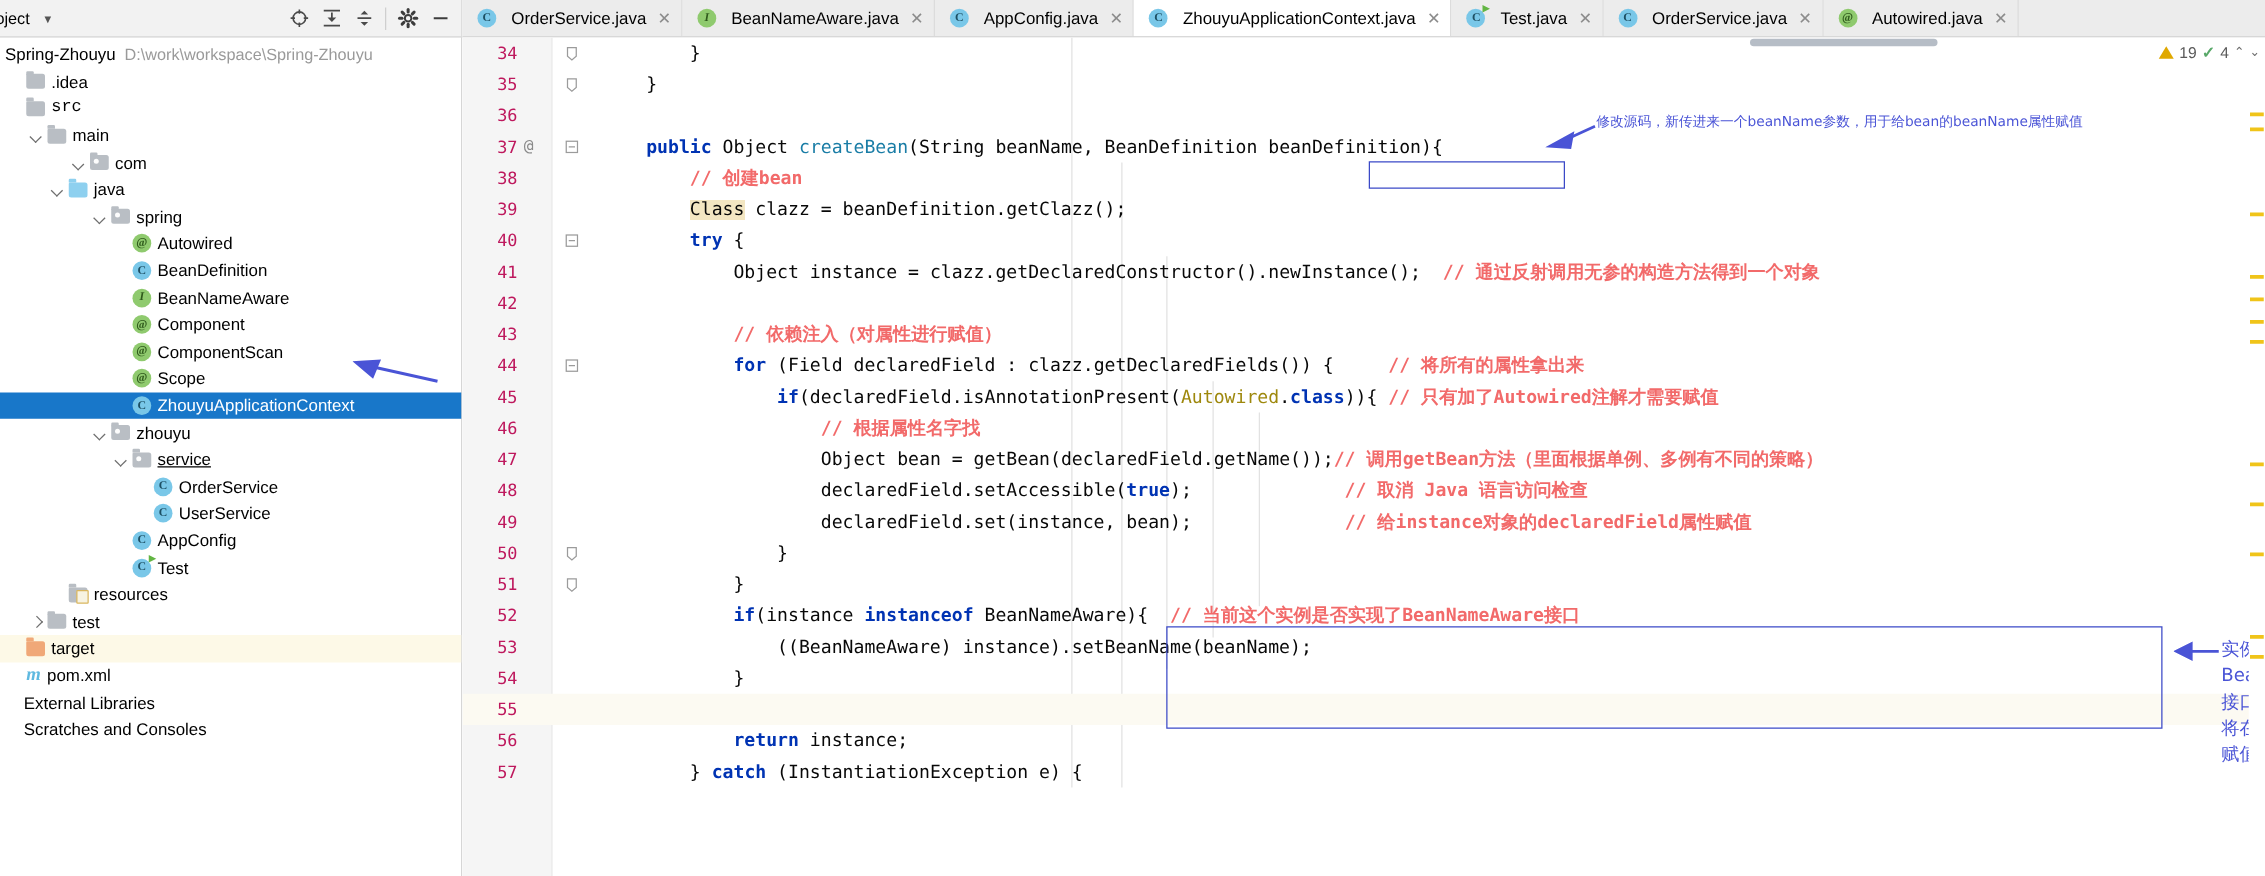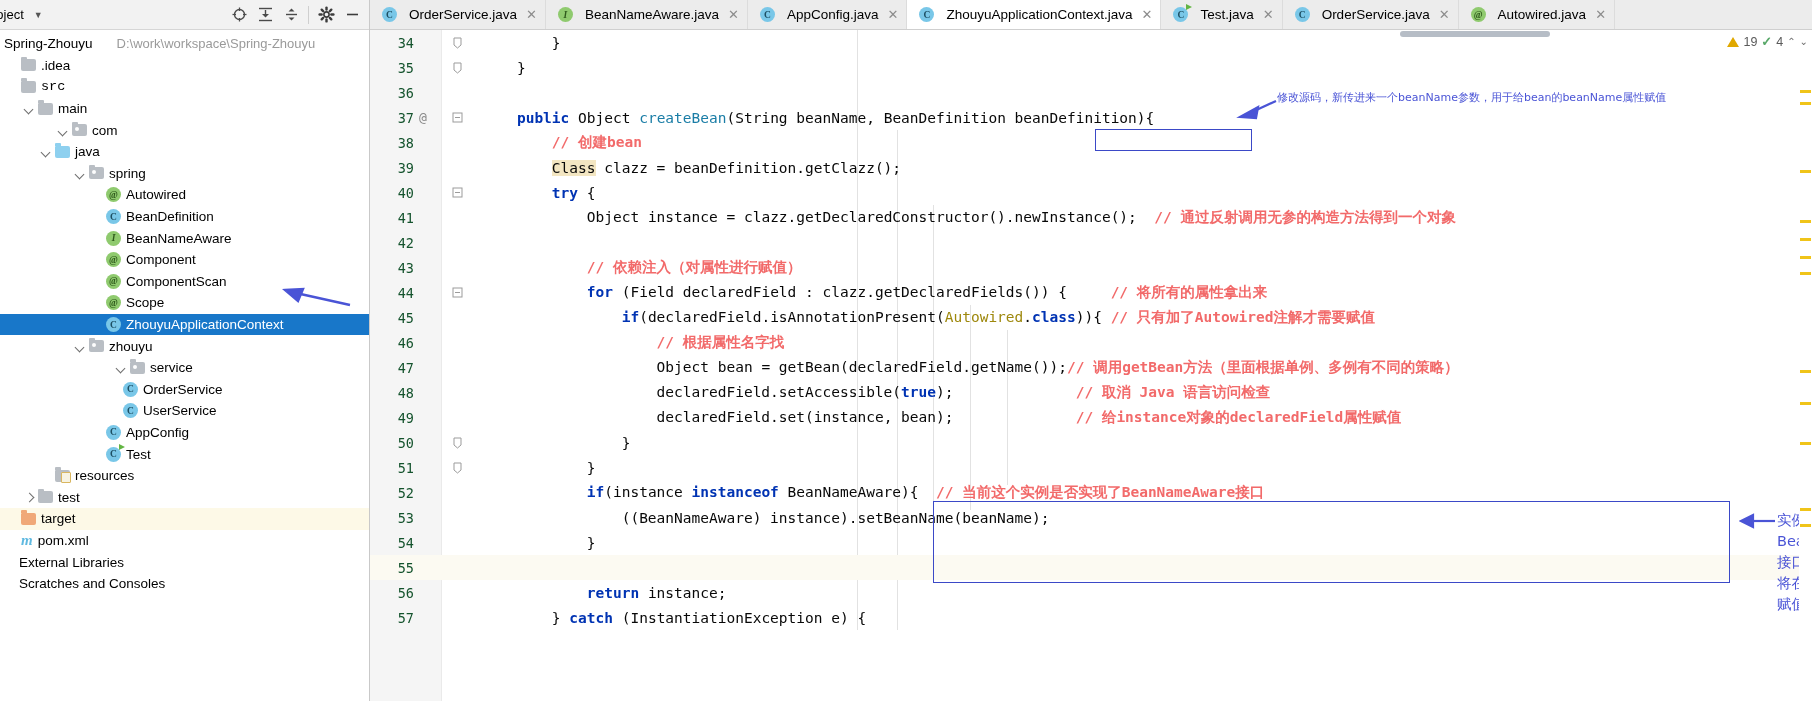--- a/index.html
+++ b/index.html
@@ -94,21 +94,21 @@
   .twisty.right::before {
     content: "";
     position: absolute; left: 2px; top: 2px;
     width: 6px; height: 6px;
     border-right: 1.4px solid #6e6e6e;
     border-bottom: 1.4px solid #6e6e6e;
     transform: rotate(-45deg);
   }
   .ico { flex: 0 0 auto; margin-right: 5px; display:inline-flex; align-items:center; }
   .lbl { font-size: 13.5px; }
-  .lbl-path { color: #9a9a9a; font-size: 13px; margin-left: 24px; }
+  .lbl-path { color: #9a9a9a; font-size: 13px; margin-left: 7px; }
   .bold { font-weight: normal; }
 
   
   .folder {
     width: 15px; height: 12px;
     background: #b9bec4;
     border-radius: 1px 2px 2px 2px;
     position: relative;
   }
   .folder::before {
@@ -214,21 +214,21 @@
     position: relative;
     height: 25px;
     display: flex;
     align-items: center;
     white-space: pre;
   }
   .ln {
     position: absolute;
     left: 0; width: 44px;
     text-align: right;
-    color: #14532d;
+    color: #be185d;
     font-size: 13.5px;
     font-family: "DejaVu Sans Mono", monospace;
   }
   .at-mark {
     position: absolute; left: 49px;
     color: #8a8a8a; font-size: 13px;
   }
   .fold {
     position: absolute; left: 82px;
     width: 11px; height: 11px;
@@ -476,21 +476,21 @@
             </span>
             <span class="lbl">ZhouyuApplicationContext</span>
           </div>
           <div class="row" style="padding-left: 75px;">
             <span class="twisty down"></span>
             <span class="ico">
               <span class="folder pkg"></span>
             </span>
             <span class="lbl">zhouyu</span>
           </div>
-          <div class="row" style="padding-left: 116px;">
+          <div class="row" style="padding-left: 92px; text-decoration: underline;">
             <span class="twisty down"></span>
             <span class="ico">
               <span class="folder pkg"></span>
             </span>
             <span class="lbl">service</span>
           </div>
           <div class="row" style="padding-left: 109px;">
             <span class="twisty"></span>
             <span class="ico">
               <span class="badge cls">C</span>

